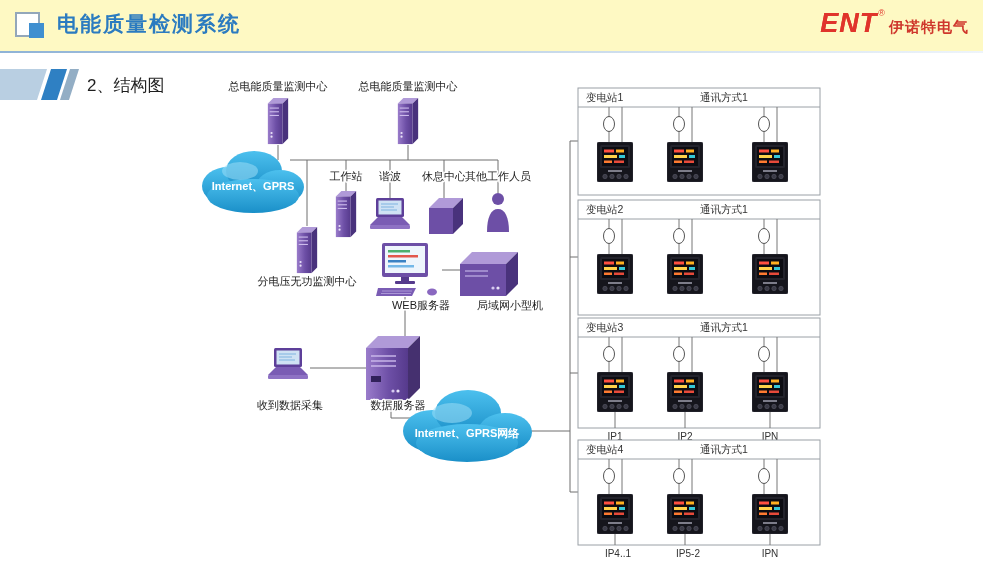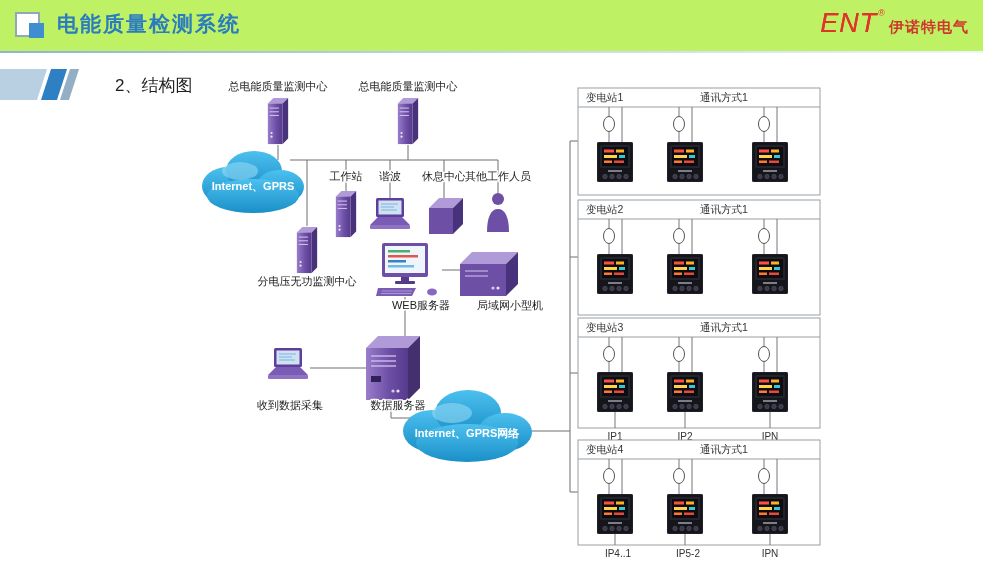--- a/index.html
+++ b/index.html
@@ -1,37 +1,37 @@
 <!DOCTYPE html>
 <html><head>
 <meta charset="utf-8">
 <style>
   html,body{margin:0;padding:0;background:#fff;}
   .page{position:relative;width:983px;height:563px;background:#fff;overflow:hidden;
         font-family:"Liberation Sans",sans-serif;}
   
-  .hdr{position:absolute;top:0;left:0;width:100%;height:52px;background:#bef264;z-index:5;}
+  .hdr{position:absolute;top:0;left:0;width:100%;height:52px;background:#fef9c3;z-index:5;}
   .logo-mark{position:absolute;left:10px;top:5px;width:38px;height:40px;}
   .sq-outline{position:absolute;left:5px;top:7px;width:21px;height:21px;border:2px solid #93a7ba;background:#fff;}
   .sq-fill{position:absolute;left:19px;top:18px;width:15px;height:15px;background:#3f8fd0;}
   .page-title{position:absolute;left:57px;top:10px;margin:0;font-size:21px;font-weight:bold;
               color:#2b7bc0;letter-spacing:2px;}
   .brand{position:absolute;right:14px;top:8px;display:flex;align-items:baseline;}
-  .brand-ent{color:#e0342b;font-style:italic;font-weight:400;font-size:27px;letter-spacing:1px;
+  .brand-ent{color:#e0342b;font-style:italic;font-weight:700;font-size:27px;letter-spacing:1px;
              text-shadow:0 0 0 #e0342b;margin-left:32px;}
   .brand-reg{color:#e0342b;font-size:9px;margin:0 4px 0 1px;align-self:flex-start;}
   .brand-company{color:#cf372c;font-weight:bold;font-size:15px;letter-spacing:1px;}
   .header-rule{position:absolute;top:51px;left:0;width:100%;height:2px;z-index:5;
                background:linear-gradient(90deg,#8fb3d6 0%,#c7d9ea 55%,#eef4fa 100%);}
   
   .section-deco span{position:absolute;top:69px;height:31px;z-index:4;}
   .p1{left:-8px;width:50px;background:#b9cfe2;transform:skewX(-18deg);}
   .p2{left:46px;width:16px;background:#2f80c3;transform:skewX(-18deg);}
   .p3{left:65px;width:9px;background:#93aec5;transform:skewX(-18deg);}
-  .section-label{position:absolute;left:87px;top:74px;font-size:17px;color:#1f1f1f;z-index:4;margin-left:28px;}
+  .section-label{position:absolute;left:87px;top:74px;font-size:17px;color:#1f1f1f;z-index:4;}
   
   .diagram{position:absolute;left:0;top:0;z-index:1;}
   .wire{stroke:#6e6e6e;stroke-width:1;fill:none;}
   .lead{stroke:#777;stroke-width:1;fill:none;}
   .sbox{stroke:#9aa0a6;stroke-width:1;fill:none;}
   .sep{stroke:#9aa0a6;stroke-width:1;}
   .ct{stroke:#555;stroke-width:1;fill:#fff;}
   .dg-lbl{font-family:"Liberation Sans",sans-serif;font-size:11px;fill:#1c1c1c;text-anchor:middle;
           paint-order:stroke;stroke:#fff;stroke-width:3px;stroke-linejoin:round;}
   .dg-lbl-start{font-family:"Liberation Sans",sans-serif;font-size:10.5px;fill:#333;text-anchor:start;}

